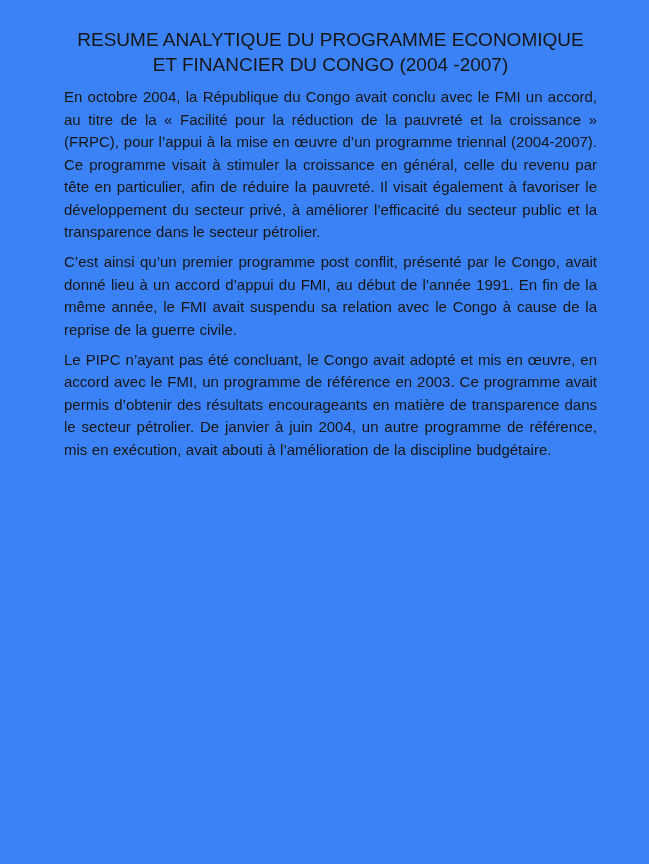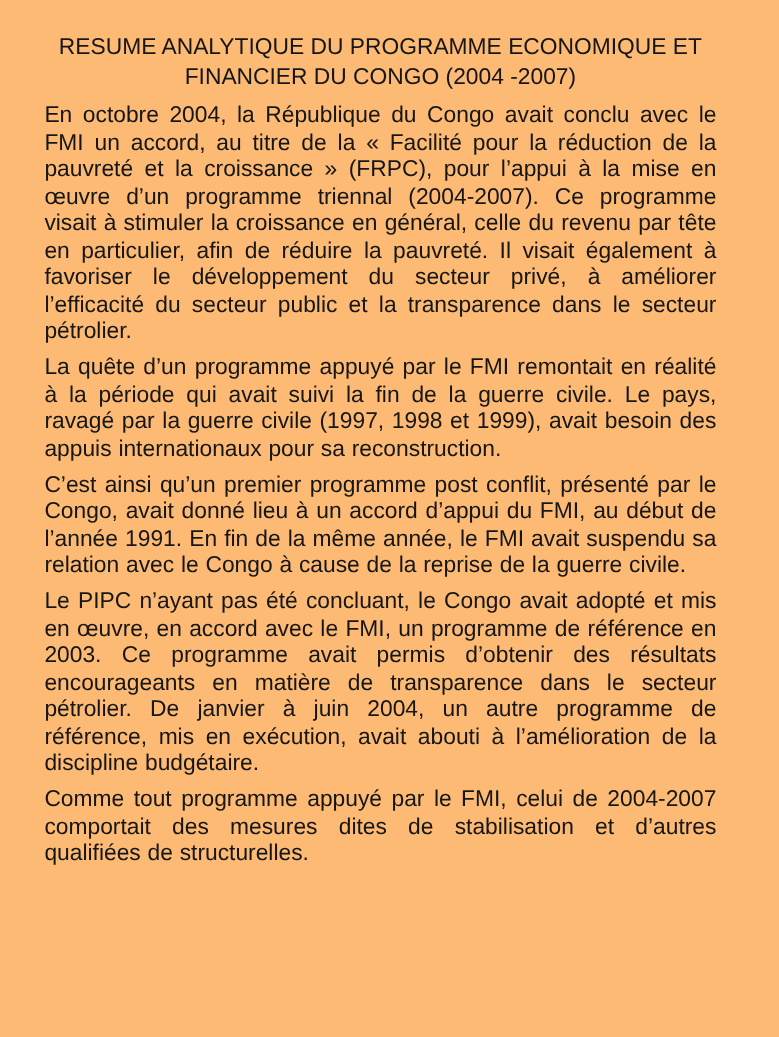--- a/index.html
+++ b/index.html
@@ -8,45 +8,43 @@
     width: 649px;
     height: 864px;
     background: #ffffff;
     color: #161616;
     font-family: "Liberation Sans", "DejaVu Sans", sans-serif;
     overflow: hidden;
   }
   .page {
     width: 649px;
     height: 864px;
-    background: #fdba74;
-    padding: 27px 52px 0 37px;
+    background: #3b82f6;
+    padding: 27px 52px 0 64px;
   }
   .title {
     font-size: 19px;
     line-height: 25px;
     font-weight: 400;
     text-align: center;
     margin: 0 0 9px 0;
     color: #161616;
   }
   .body-text p {
-    font-size: 19px;
+    font-size: 15px;
     line-height: 22.5px;
     text-align: justify;
     margin: 0 0 7.5px 0;
     color: #161616;
     word-spacing: 0.02em;
   }
 </style>
 </head>
 <body>
 
 <div class="page">
   <h1 class="title">RESUME ANALYTIQUE DU PROGRAMME ECONOMIQUE ET FINANCIER DU CONGO (2004 -2007)</h1>
   <div class="body-text" id="paragraphs">
       <p>En octobre 2004, la République du Congo avait conclu avec le FMI un accord, au titre de la « Facilité pour la réduction de la pauvreté et la croissance » (FRPC), pour l’appui à la mise en œuvre d’un programme triennal (2004-2007). Ce programme visait à stimuler la croissance en général, celle du revenu par tête en particulier, afin de réduire la pauvreté. Il visait également à favoriser le développement du secteur privé, à améliorer l’efficacité du secteur public et la transparence dans le secteur pétrolier.</p>
-      <p>La quête d’un programme appuyé par le FMI remontait en réalité à la période qui avait suivi la fin de la guerre civile. Le pays, ravagé par la guerre civile (1997, 1998 et 1999), avait besoin des appuis internationaux pour sa reconstruction.</p>
       <p>C’est ainsi qu’un premier programme post conflit, présenté par le Congo, avait donné lieu à un accord d’appui du FMI, au début de l’année 1991. En fin de la même année, le FMI avait suspendu sa relation avec le Congo à cause de la reprise de la guerre civile.</p>
       <p>Le PIPC n’ayant pas été concluant, le Congo avait adopté et mis en œuvre, en accord avec le FMI, un programme de référence en 2003. Ce programme avait permis d’obtenir des résultats encourageants en matière de transparence dans le secteur pétrolier. De janvier à juin 2004, un autre programme de référence, mis en exécution, avait abouti à l’amélioration de la discipline budgétaire.</p>
-      <p>Comme tout programme appuyé par le FMI, celui de 2004-2007 comportait des mesures dites de stabilisation et d’autres qualifiées de structurelles.</p>
     </div>
 </div>
 
 </body></html>

